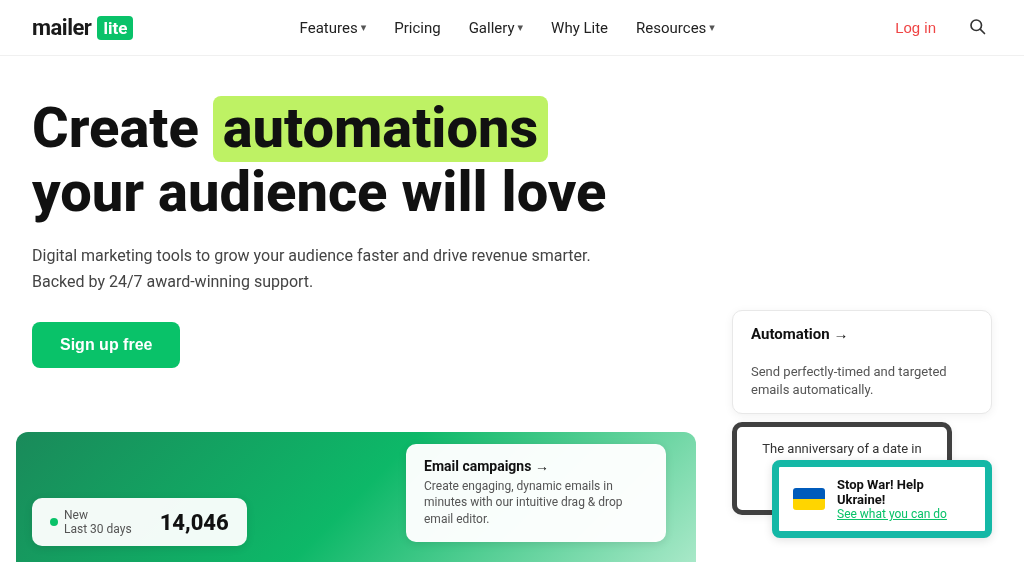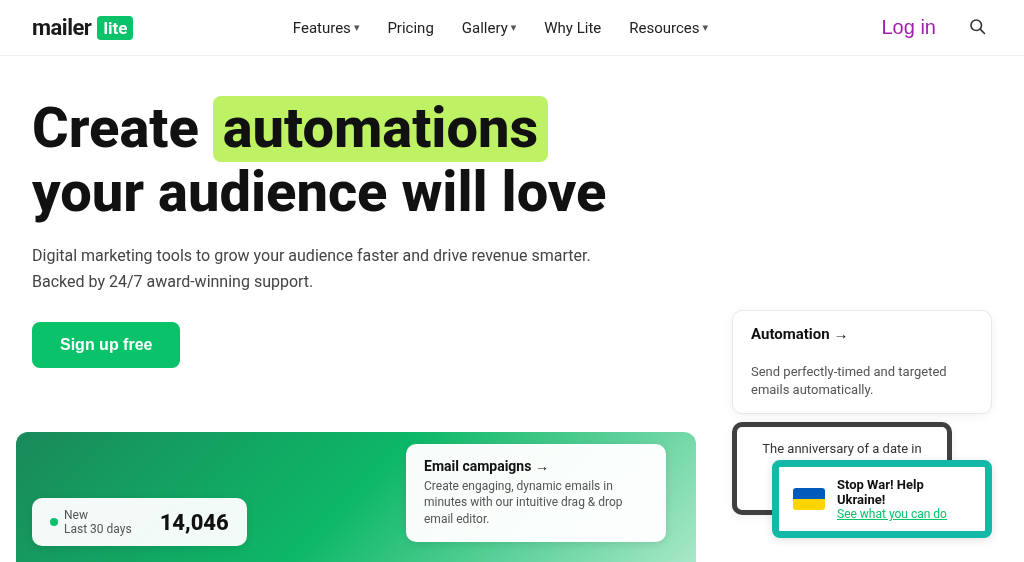--- a/index.html
+++ b/index.html
@@ -19,21 +19,21 @@
     }
     .nav-links { display: flex; align-items: center; gap: 4px; }
     .nav-link {
       display: flex; align-items: center; gap: 3px;
       padding: 8px 12px; font-size: 15px; color: #222; cursor: pointer;
       border-radius: 6px; text-decoration: none;
     }
     .chevron { font-size: 11px; color: #555; }
     .nav-actions { display: flex; align-items: center; gap: 12px; }
     .btn-login {
-      font-size: 20px; color: #a21caf; padding: 8px 14px; cursor: pointer;
+      font-size: 15px; color: #ef4444; padding: 8px 14px; cursor: pointer;
       border: none; background: none; font-weight: 500;
     }
     .btn-signup {
       background: #09c269; color: #fff; border: none; border-radius: 8px;
       padding: 10px 22px; font-size: 15px; font-weight: 600; cursor: pointer;
     }
     .search-icon-btn { cursor: pointer; padding: 6px; background: none; border: none; }
 
     
     .hero { padding: 40px 32px 0 32px; max-width: 760px; }

